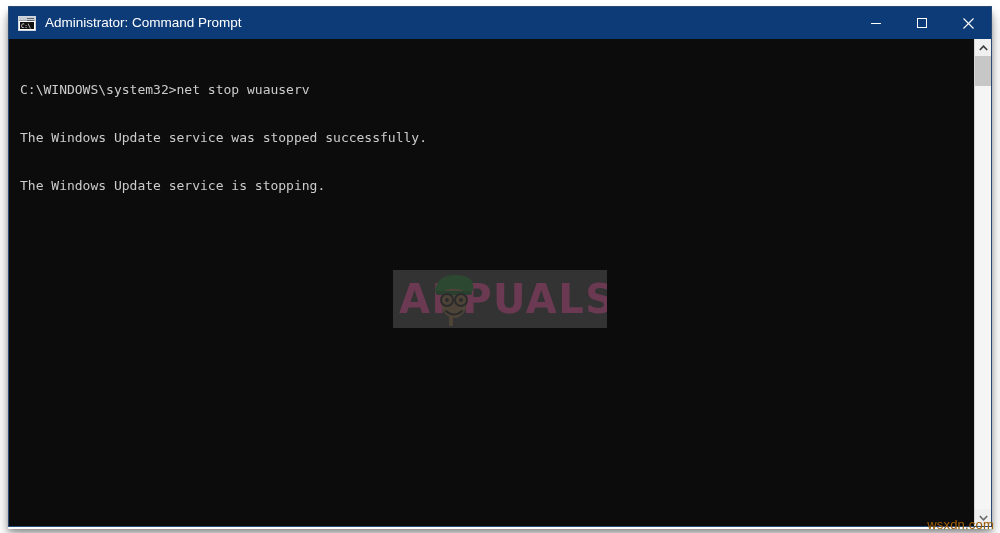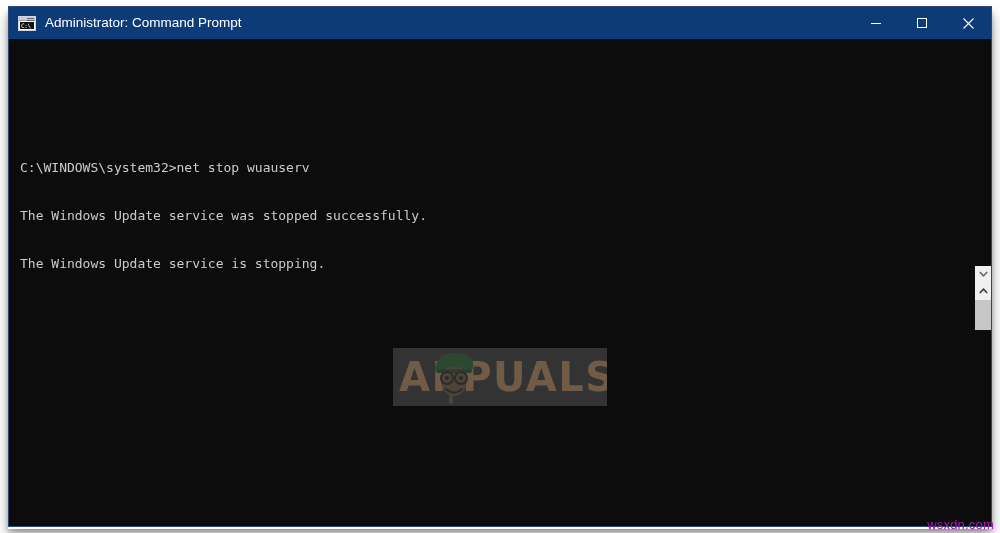--- a/index.html
+++ b/index.html
@@ -148,21 +148,20 @@
     cursor: default;
   }
   .win-btn svg { display: block; }
 
   
   #terminal-area {
     position: relative;
     height: 487px;
     background: #0c0c0c;
     display: flex;
-    align-items: center;
   }
 
   #terminal-text {
     flex: 1 1 auto;
     position: relative;
     padding: 11px 0 0 11px;
     font-family: "DejaVu Sans Mono", monospace;
     font-size: 13px;
     line-height: 16px;
     color: #cccccc;
@@ -196,21 +195,21 @@
     position: absolute;
     inset: 0;
     opacity: 0.30;
   }
   #watermark .wm-word {
     position: absolute;
     left: 6px;
     top: 5px;
     width: 202px;
     height: 48px;
-    color: #fdba74;
+    color: #ec4899;
     font-family: "DejaVu Sans", sans-serif;
     font-weight: bold;
     font-size: 40px;
     line-height: 48px;
     letter-spacing: 1.5px;
     white-space: nowrap;
   }
   #watermark .wm-face {
     position: absolute;
     left: 36px;
@@ -257,21 +256,21 @@
     height: 30px;
     background: #c7c7c7;
     cursor: default;
   }
 
   
   #source-watermark {
     position: absolute;
     right: 6px;
     bottom: 1px;
-    color: #a21caf;
+    color: #a16207;
     font-family: "Liberation Sans", sans-serif;
     font-size: 13px;
     line-height: 15px;
     letter-spacing: 0.2px;
     text-shadow: 0 0 1px rgba(0,0,0,0.25);
     white-space: nowrap;
     user-select: none;
   }
 </style>
 </head>

